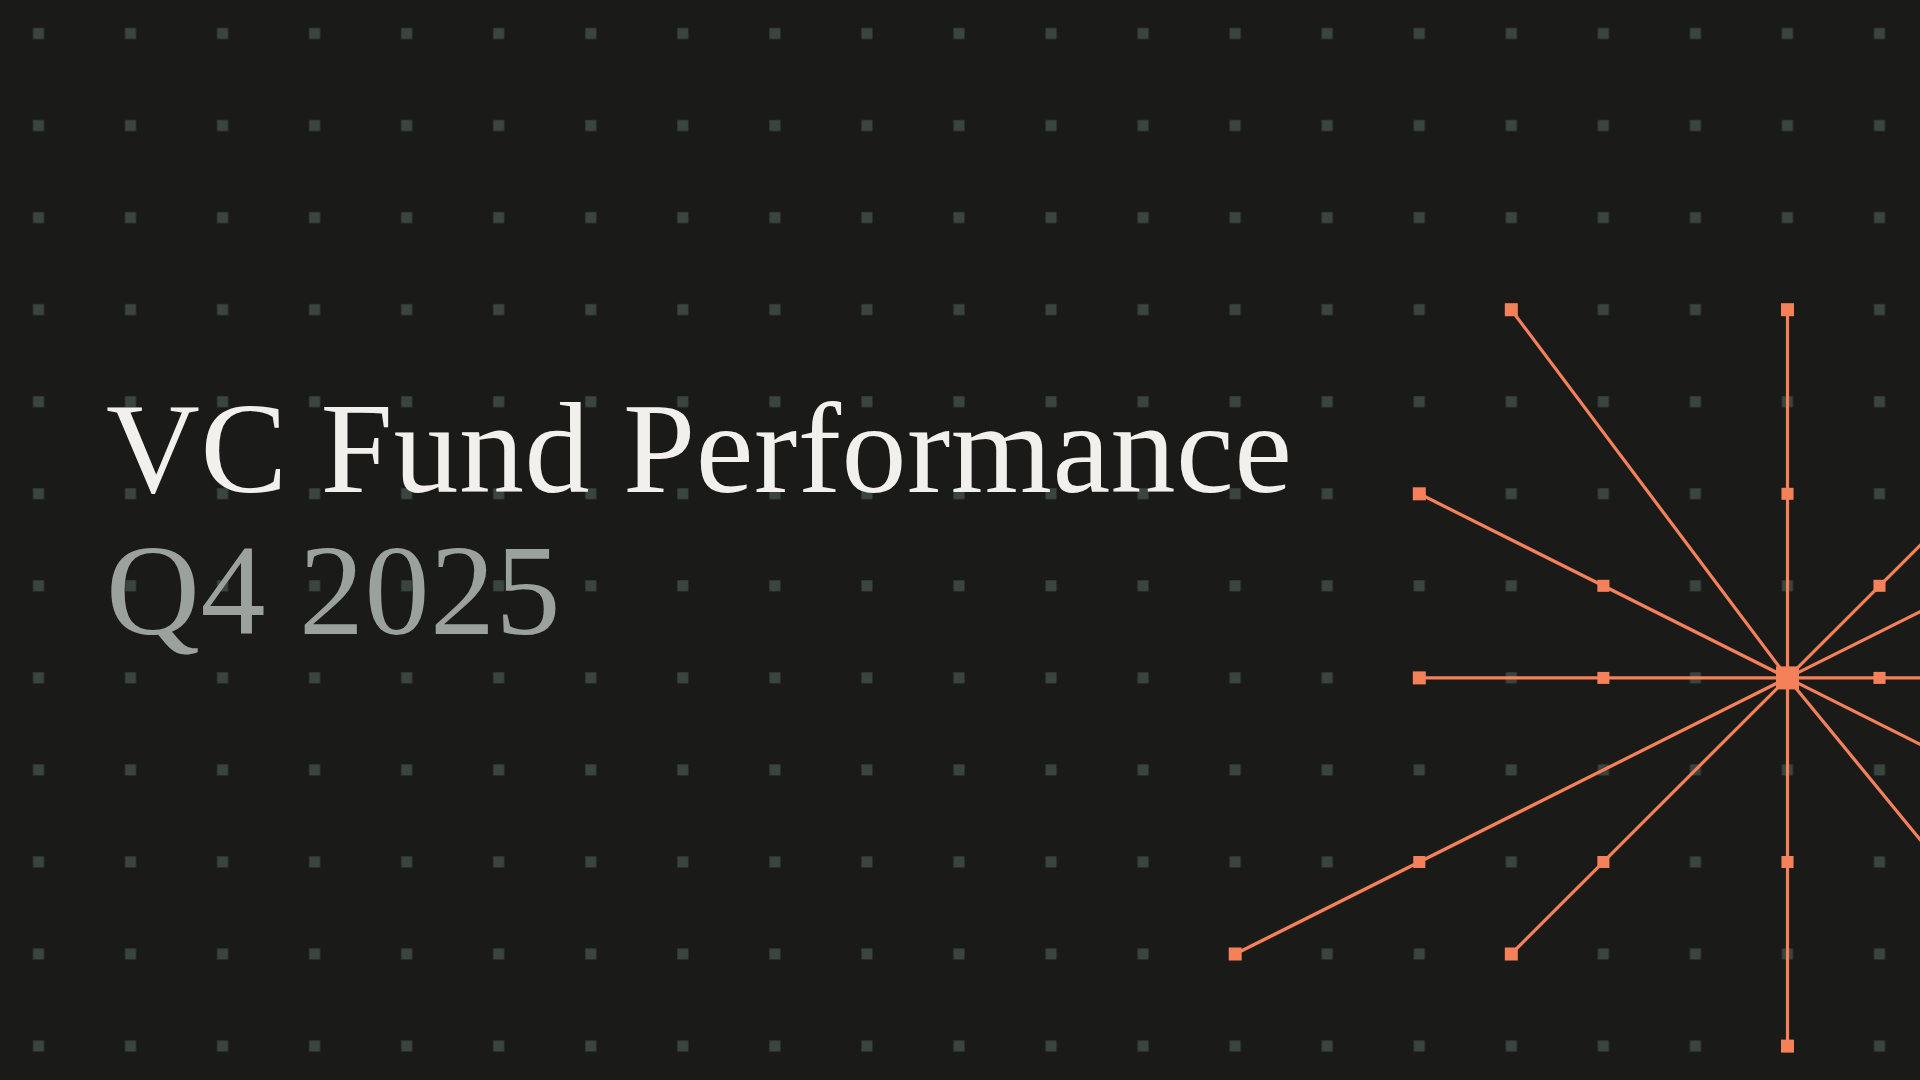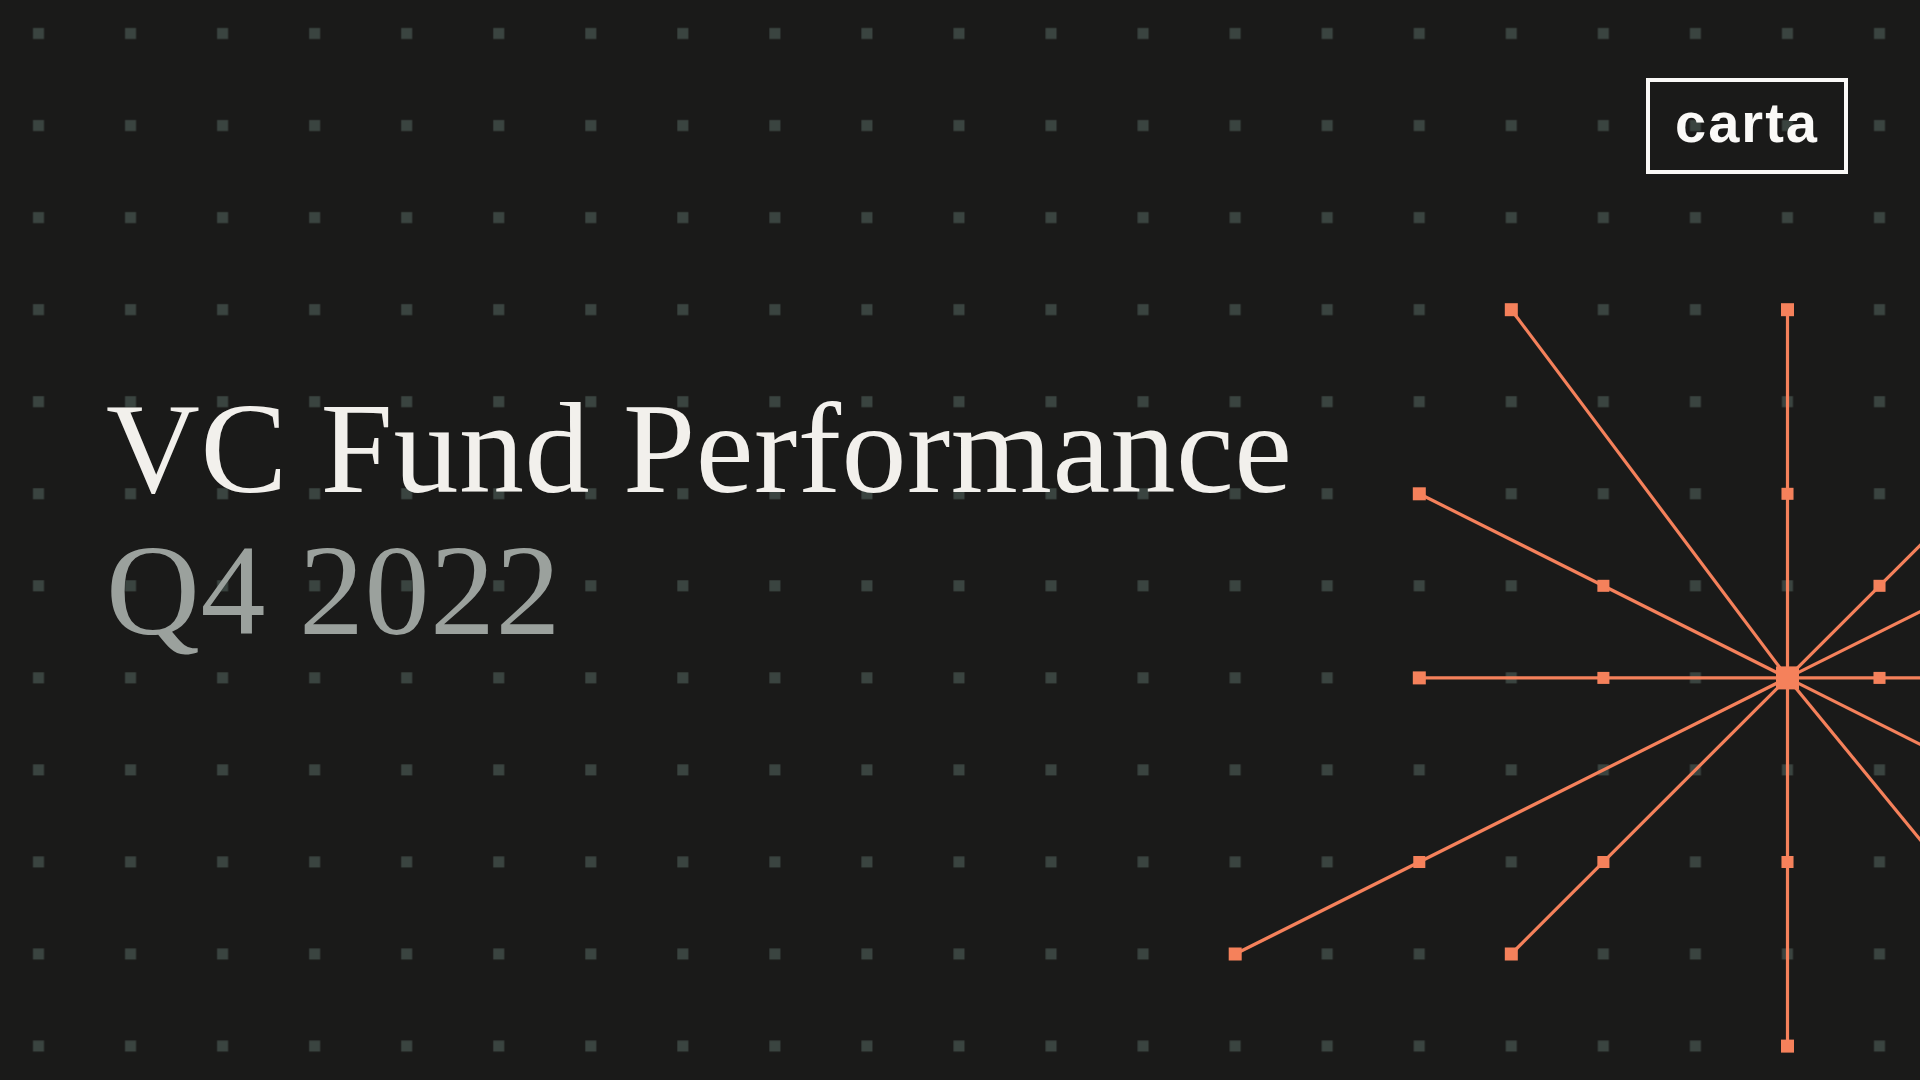--- a/index.html
+++ b/index.html
@@ -98,22 +98,19 @@
         <rect class="node" x="1413.3" y="856" width="12" height="12"></rect>
         <rect class="node" x="1597.4" y="856" width="12" height="12"></rect>
         <rect class="node" x="1781.5" y="856" width="12" height="12"></rect>
         <rect class="node" x="1873.5" y="579.8" width="12" height="12"></rect>
         <rect class="node" x="1873.5" y="671.9" width="12" height="12"></rect>
       </g>
       <rect class="node" x="1776" y="666.4" width="23" height="23"></rect>
     </g>
   </svg>
 
-  <div class="logo-box">
-    <span>carta</span>
-  </div>
 
   <div class="hero">
     <div class="title">VC Fund Performance</div>
-    <div class="subtitle">Q4 2022</div>
+    <div class="subtitle">Q4 2025</div>
   </div>
 
 </div>
 
 </body></html>

